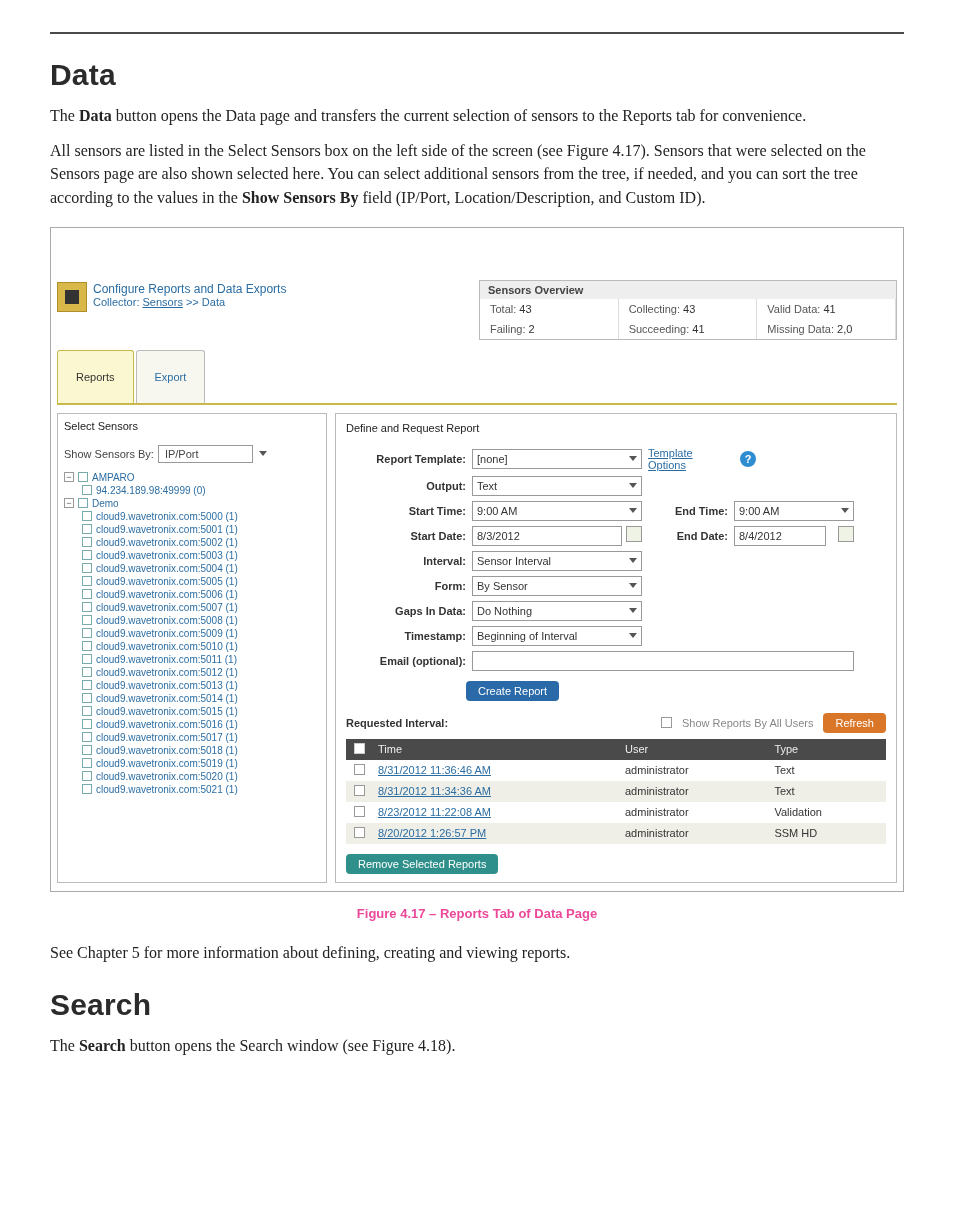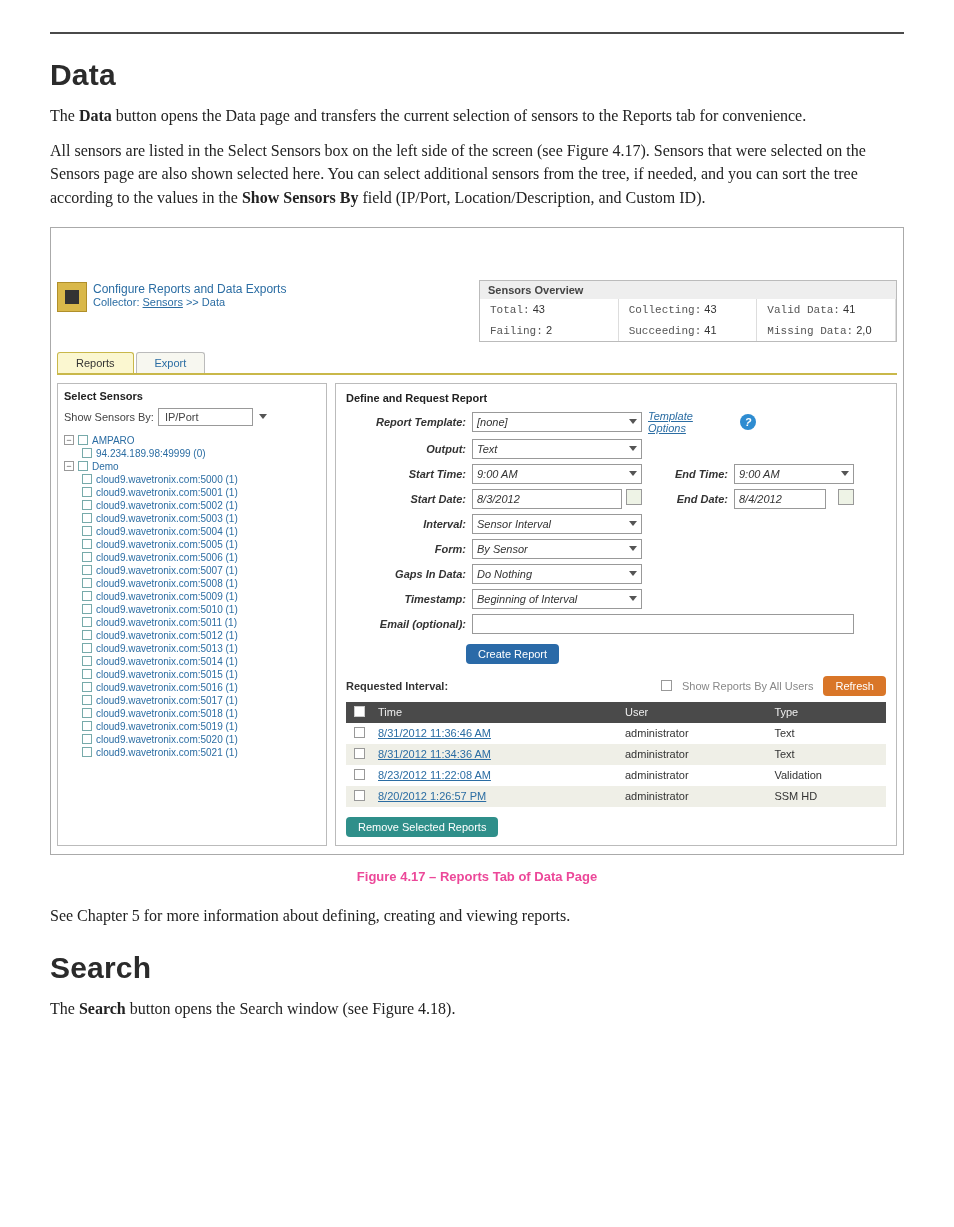--- a/index.html
+++ b/index.html
@@ -18,38 +18,38 @@
   .fig-icon { width:30px; height:30px; background:#d9b84a; margin:6px; border:1px solid #b08f2a; display:flex; align-items:center; justify-content:center;}
   .fig-icon-inner { width:14px; height:14px; background:#333; }
   .fig-titles { flex:1; padding:6px 0; }
   .fig-titles .t1 { color:#2b6da3; font-size:12px;}
   .fig-titles .t2 { color:#2b6da3; font-size:11px;}
   .fig-titles .t2 .u { text-decoration: underline; }
   .fig-overview { border:1px solid #bbb; margin:4px 6px; font-size:11px; }
   .ov-title { background:#eee; padding:3px 8px; font-weight:bold; color:#444;}
   .ov-grid { display:grid; grid-template-columns:1fr 1fr 1fr; }
   .ov-cell { padding:4px 10px; border-right:1px solid #ddd;}
-  .ov-cell .lbl{color:#555;font-family:Liberation Mono, monospace;}
+  .ov-cell .lbl{color:#555;}
   .tabs { display:flex; gap:0px; margin:6px 0 0 6px; font-size:11px;}
-  .tab { padding:4px 18px; border:1px solid #bbb; border-bottom:none; background:#f7f7f0; border-radius:3px 3px 0 0; margin-right:2px; color:#2b6da3; cursor:pointer;}
+  .tab { padding:20px 18px; border:1px solid #bbb; border-bottom:none; background:#f7f7f0; border-radius:3px 3px 0 0; margin-right:2px; color:#2b6da3; cursor:pointer;}
   .tab.active { background:#fbf7d0; border-color:#c9b84a; color:#333;}
   .tab-underline { height:2px; background:#c9b84a; margin:0 6px;}
   .panels { display:flex; gap:8px; padding:8px 6px; }
   .panel-left { width:270px; border:1px solid #bbb; padding:6px; }
   .panel-right { flex:1; border:1px solid #bbb; padding:8px 10px; }
-  .panel-title { font-weight:bold; font-size:11px; margin-bottom:6px; color:#222;}
+  .panel-title { font-weight:normal; font-size:11px; margin-bottom:13px; color:#222;}
   .sel-row { display:flex; align-items:center; gap:4px; margin-bottom:8px; color:#444;}
   .sel-input { border:1px solid #999; padding:2px 6px; font-size:11px; background:#fff; width:95px;}
   .dd-arrow { width:0; height:0; border-left:4px solid transparent; border-right:4px solid transparent; border-top:5px solid #555; display:inline-block; margin-left:2px;}
   .tree { font-size:10px; color:#2b6da3; }
   .tree-item { display:flex; align-items:center; gap:4px; padding:1px 0; }
   .tree-indent { width:14px; display:inline-block;}
   .tree-cb { width:10px; height:10px; border:1px solid #7aa; background:#fff; display:inline-block;}
   .tree-exp { width:10px; height:10px; border:1px solid #999; display:inline-flex; align-items:center; justify-content:center; font-size:9px; color:#555; background:#fff;}
-  .form-row { display:grid; grid-template-columns:120px 170px 80px 120px; gap:6px; align-items:center; margin:5px 0;font-style:italic;}
+  .form-row { display:grid; grid-template-columns:120px 170px 80px 120px; gap:6px; align-items:center; margin:5px 0;}
   .form-row .lbl { text-align:right; font-weight:bold; color:#333;}
   .fld { border:1px solid #999; padding:2px 4px; background:#fff; font-size:11px; height:20px; display:flex; align-items:center; justify-content:space-between;}
   .link { color:#2b6da3; text-decoration:underline; cursor:pointer;}
   .help-ic { width:16px; height:16px; border-radius:50%; background:#2e8cd1; color:#fff; display:inline-flex; align-items:center; justify-content:center; font-size:11px; font-weight:bold; margin-left:6px;}
   .cal-ic { width:16px; height:16px; border:1px solid #999; background:#eef3e6; display:inline-block;}
   .btn { display:inline-block; padding:4px 12px; border-radius:4px; color:#fff; font-size:11px; cursor:pointer; border:none;}
   .btn-blue { background:#2a6aa8; }
   .btn-orange { background:#d97628; }
   .btn-teal { background:#2f8f8a; }
   .req-row { display:flex; align-items:center; gap:10px; margin:12px 0 6px 0;}

